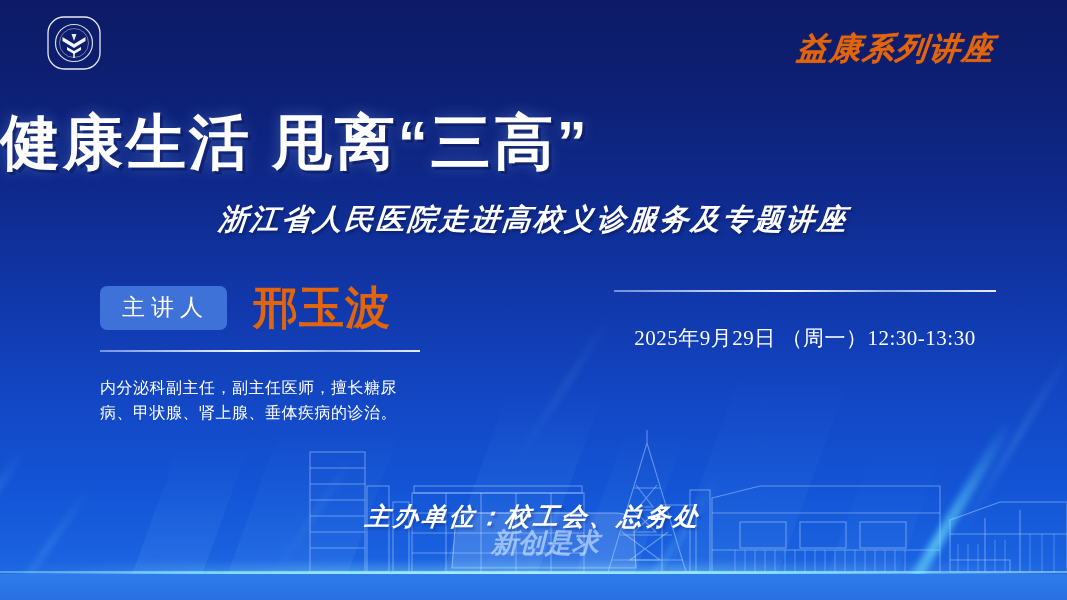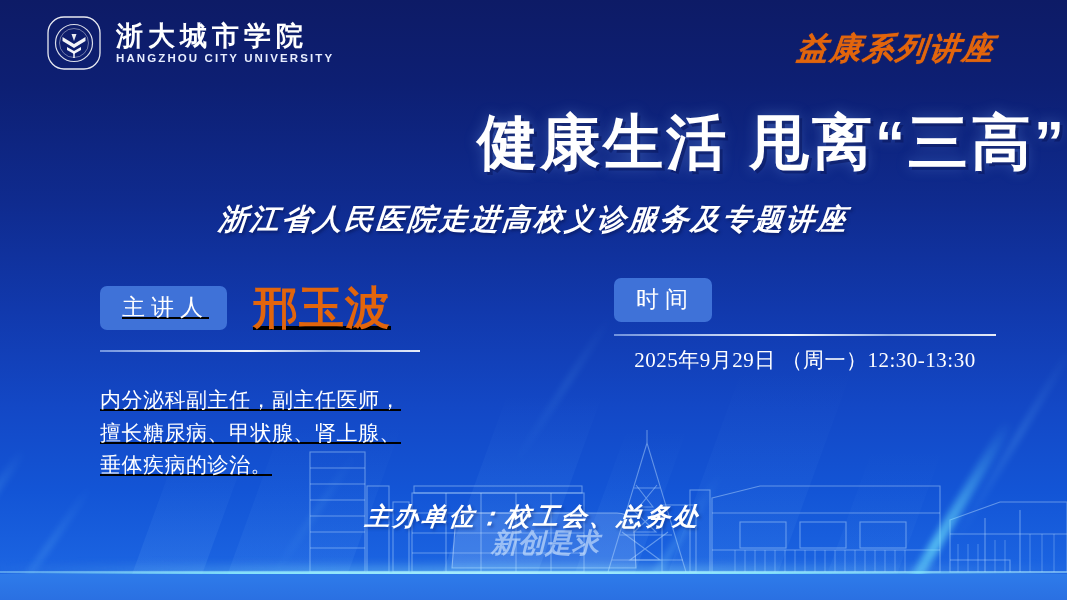--- a/index.html
+++ b/index.html
@@ -97,21 +97,21 @@
     font-family:"Liberation Serif","DejaVu Serif",serif;
     font-size:31px; font-weight:700; color:#e2650c;
     letter-spacing:2px; font-style:italic;
     transform:skewX(-6deg);
     text-shadow:0 0 1px #e2650c;
   }
 
   
   .title{
     position:absolute; left:0; right:0; top:103px;
-    text-align:right;
+    text-align:left;
     font-family:"Liberation Sans","DejaVu Sans",sans-serif;
     font-size:60px; font-weight:700; color:#ffffff;
     letter-spacing:3px;
     text-shadow:3px 3px 0 rgba(8,20,90,.55), 0 0 14px rgba(140,190,255,.35);
   }
   .subtitle{
     position:absolute; left:0; right:0; top:200px;
     text-align:center;
     font-family:"Liberation Serif","DejaVu Serif",serif;
     font-size:29px; font-weight:700; color:#ffffff;
@@ -129,37 +129,37 @@
     font-family:"Liberation Serif","DejaVu Serif",serif;
     font-size:23px; letter-spacing:6px;
     padding:6px 18px 7px 22px;
   }
   .rule{
     height:2px;
     background:linear-gradient(90deg,rgba(190,215,255,.55) 0%,rgba(225,238,255,.8) 25%,
                rgba(255,255,255,.95) 46%,rgba(210,230,255,.7) 72%,rgba(255,255,255,.9) 100%);
   }
 
-  .left-col{ position:absolute; left:100px; top:278px; width:320px;text-decoration:underline; }
+  .left-col{ position:absolute; left:100px; top:278px; width:320px; }
   .speaker-row{ display:flex; align-items:center; gap:26px; }
   .speaker-name{
     font-family:"Liberation Sans","DejaVu Sans",sans-serif;
     font-size:45px; font-weight:700; color:#e2650c; letter-spacing:1px;
   }
   .left-col .rule{ margin-top:12px; }
   .bio{
-    margin-top:32px;
-    font-family:"Liberation Serif","DejaVu Serif",serif;
-    font-size:21px; color:#ffffff; line-height:1.55; letter-spacing:.5px;
+    margin-top:24px;
+    font-family:"Liberation Serif","DejaVu Serif",serif;
+    font-size:16px; color:#ffffff; line-height:1.55; letter-spacing:.5px;
   }
 
   .right-col{ position:absolute; left:614px; top:278px; width:382px; }
   .right-col .rule{ margin-top:12px; }
   .info-value{
-    margin-top:10px;
+    margin-top:32px;
     text-align:center;
     font-family:"Liberation Serif","DejaVu Serif",serif;
     font-size:21px; color:#ffffff; letter-spacing:.5px;
   }
   .block2{ margin-top:26px; }
 
   .organizer{
     position:absolute; left:0; right:0; top:500px;
     text-align:center;
     font-family:"Liberation Serif","DejaVu Serif",serif;
@@ -288,43 +288,38 @@
       <svg viewBox="0 0 58 58" width="58" height="58">
         <rect x="3" y="3" width="52" height="52" rx="16" ry="16" fill="none" stroke="#ffffff" stroke-width="1.3" stroke-opacity="0.9"></rect>
         <circle cx="29" cy="29" r="18.5" fill="none" stroke="#ffffff" stroke-width="1.2" stroke-opacity="0.85"></circle>
         <circle cx="29" cy="29" r="14.5" fill="none" stroke="#ffffff" stroke-width="0.8" stroke-opacity="0.5"></circle>
         <path d="M17.5 23 L29 30 L40.5 23 L40.5 27 L29 34 L17.5 27 Z" fill="#ffffff" fill-opacity="0.95"></path>
         <path d="M22 33 L29 37 L36 33 L36 36 L29 40 L22 36 Z" fill="#ffffff" fill-opacity="0.95"></path>
         <path d="M26.5 20 L29 27 L31.5 20 Z" fill="#ffffff" fill-opacity="0.9"></path>
         <path d="M29 38 L29 44" stroke="#ffffff" stroke-width="1.6" stroke-opacity="0.9"></path>
       </svg>
     </span>
-    <span class="uni-text">
-      <span class="uni-cn">浙大城市学院</span>
-      <span class="uni-en">HANGZHOU CITY UNIVERSITY</span>
-    </span>
   </div>
 
   <div class="series">益康系列讲座</div>
 
   <div class="title">健康生活 甩离“三高”</div>
   <div class="subtitle">浙江省人民医院走进高校义诊服务及专题讲座</div>
 
   <div class="left-col">
     <div class="speaker-row">
       <span class="badge">主讲人</span>
       <span class="speaker-name">邢玉波</span>
     </div>
     <div class="rule"></div>
     <div class="bio">内分泌科副主任，副主任医师，擅长糖尿病、甲状腺、肾上腺、垂体疾病的诊治。</div>
   </div>
 
   <div class="right-col">
     <div>
-      <span class="badge">时间</span>
       <div class="rule"></div>
       <div class="info-value">2025年9月29日 （周一）12:30-13:30</div>
     </div>
   </div>
 
   <div class="organizer">主办单位：校工会、总务处</div>
 
 </div>
 
 </body></html>

